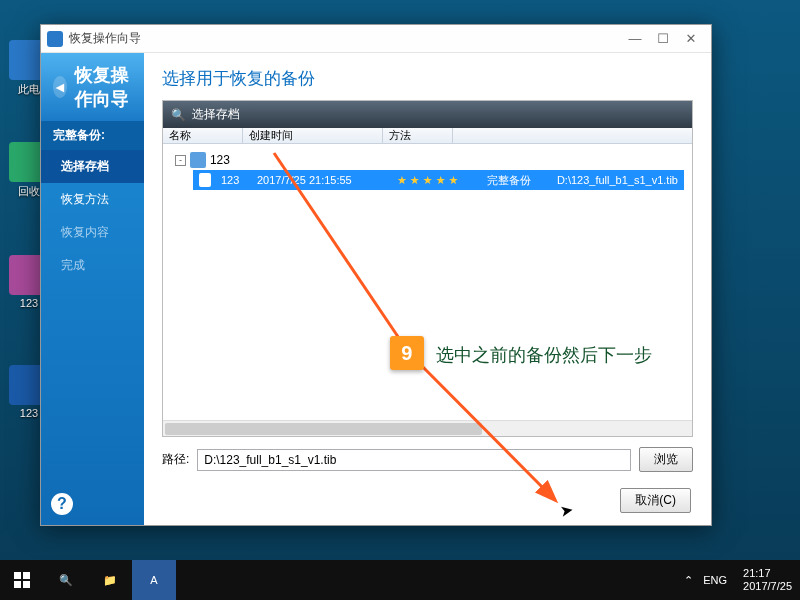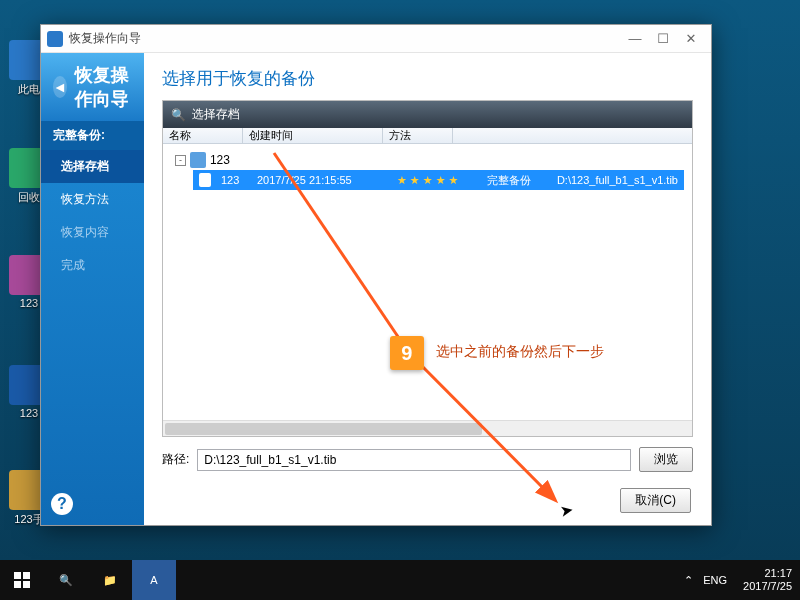--- a/index.html
+++ b/index.html
@@ -6,21 +6,21 @@
 body { width: 800px; height: 600px; background: #0a4a6a; overflow: hidden; position: relative; }
 
 .desktop { position: absolute; inset: 0; background: linear-gradient(180deg,#0c5880 0%,#083a55 100%); }
 .desk-icon { position: absolute; width: 50px; text-align: center; color: #fff; font-size: 11px; text-shadow: 0 1px 2px #000; }
 .desk-icon .box { width: 40px; height: 40px; margin: 0 auto 2px; border-radius: 4px; }
 
 .taskbar { position: absolute; left:0; right:0; bottom:0; height:40px; background:#101010; display:flex; align-items:center; color:#fff; font-size:11px; }
 .taskbar .tb-btn { width:44px; height:40px; display:flex; align-items:center; justify-content:center; }
 .taskbar .spacer { flex:1; }
 .taskbar .tray { display:flex; align-items:center; gap:10px; padding:0 8px; }
-.taskbar .clock { text-align:right; line-height:1.2; padding:0 8px; }
+.taskbar .clock { text-align:left; line-height:1.2; padding:0 8px; }
 
 .window { position:absolute; left:40px; top:24px; width:672px; height:502px; background:#fff; border:1px solid #999; box-shadow:0 4px 24px rgba(0,0,0,.5); }
 .titlebar { height:28px; background:#fefefe; display:flex; align-items:center; padding:0 6px; border-bottom:1px solid #e5e5e5; }
 .titlebar .ico { width:16px; height:16px; background:#2a78c8; border-radius:3px; margin-right:6px; }
 .titlebar .ttl { font-size:12px; color:#444; flex:1; }
 .tctl { width:28px; height:20px; text-align:center; color:#666; font-size:13px; line-height:20px; cursor:pointer; }
 
 .body { position:absolute; top:28px; bottom:0; left:0; right:0; display:flex; }
 
 .sidebar { width:178px; background:linear-gradient(180deg,#1e8dd8 0%,#0f6bb5 100%); color:#fff; display:flex; flex-direction:column; }
@@ -58,48 +58,44 @@
 
 .pathrow { display:flex; align-items:center; gap:8px; margin:10px 0; font-size:12px; }
 .pathrow input { flex:1; border:1px solid #abadb3; padding:3px 6px; font-size:12px; background:#fff; }
 .btn { border:1px solid #8a8a8a; background:linear-gradient(180deg,#fdfdfd,#e3e3e3); padding:3px 14px; font-size:12px; border-radius:2px; cursor:pointer; }
 .btn.primary { border-color:#3a8fd6; box-shadow:0 0 0 1px #7fc0f2 inset; }
 
 .footer { display:flex; justify-content:flex-end; gap:14px; padding:6px 2px 0; }
 
 
 .anno-badge { position:absolute; width:34px; height:34px; background:#ff9a1f; color:#fff; font-size:20px; font-weight:bold; display:flex; align-items:center; justify-content:center; border-radius:3px; box-shadow:0 2px 4px rgba(0,0,0,.3); }
-.anno-text { position:absolute; color:#c2410c; font-size:14px; font-weight:500;text-align:right; }
+.anno-text { position:absolute; color:#14532d; font-size:18px; font-weight:500;text-align:right; }
 svg.anno-arrow { position:absolute; pointer-events:none; }
 .cursor { position:absolute; font-size:16px; color:#000; transform:rotate(-10deg); }
 </style>
 </head>
 <body>
 
 <div class="desktop">
 
 <div class="desk-icon" style="top: 40px; left: 4px;">
       <div class="box" style="background:#2a78c8"></div>
       <div>此电</div>
     </div>
-    <div class="desk-icon" style="top: 148px; left: 4px;">
+    <div class="desk-icon" style="top: 142px; left: 4px;">
       <div class="box" style="background:#2aa86a"></div>
       <div>回收</div>
     </div>
     <div class="desk-icon" style="top: 255px; left: 4px;">
       <div class="box" style="background:#a84a9a"></div>
       <div>123</div>
     </div>
     <div class="desk-icon" style="top: 365px; left: 4px;">
       <div class="box" style="background:#1a5aa8"></div>
       <div>123</div>
-    </div>
-    <div class="desk-icon" style="top: 470px; left: 4px;">
-      <div class="box" style="background:#c89a3a"></div>
-      <div>123手</div>
     </div>
   </div>
 
 <div class="window">
   <div class="titlebar">
     <div class="ico"></div>
     <div class="ttl">恢复操作向导</div>
     <div class="tctl">—</div>
     <div class="tctl">☐</div>
     <div class="tctl">✕</div>

